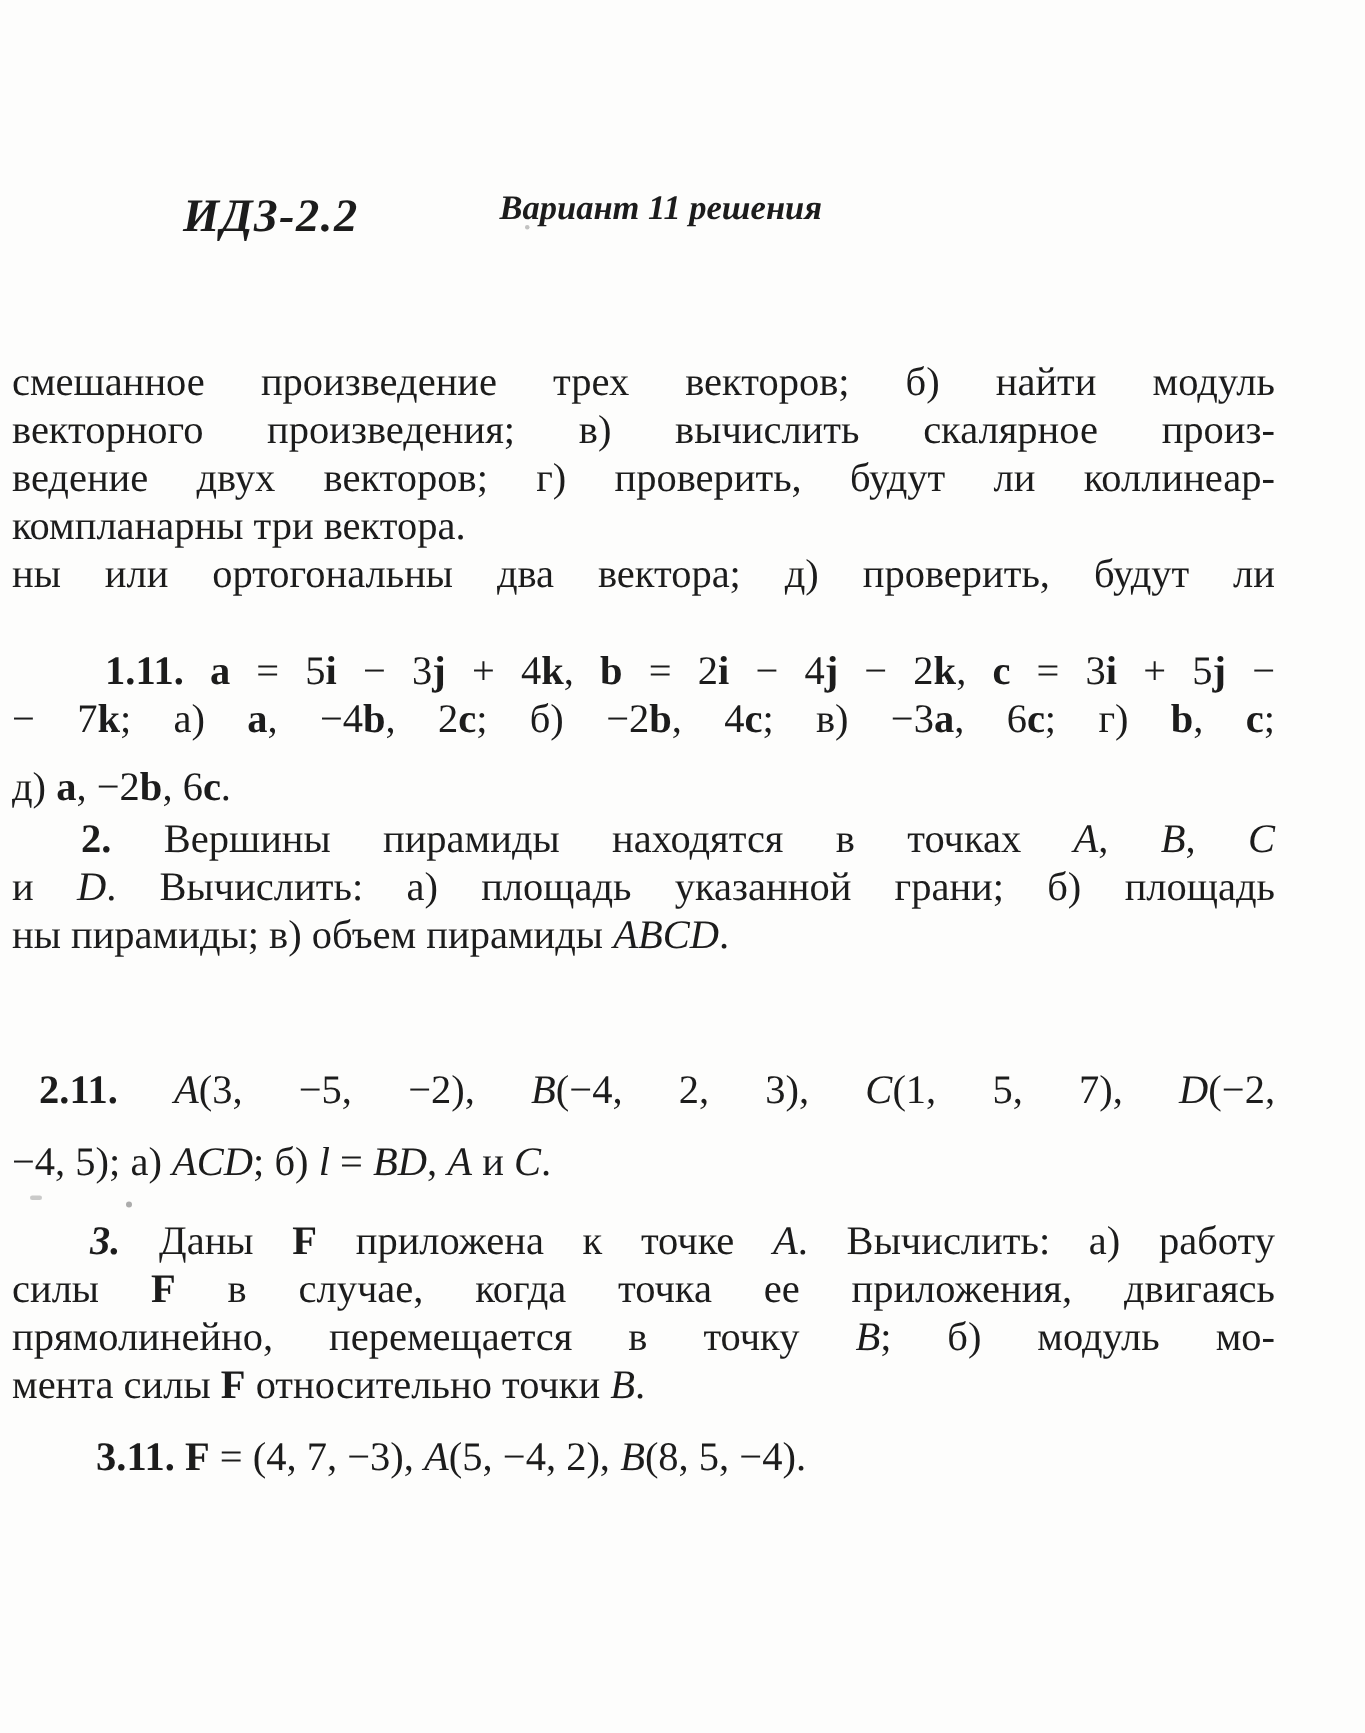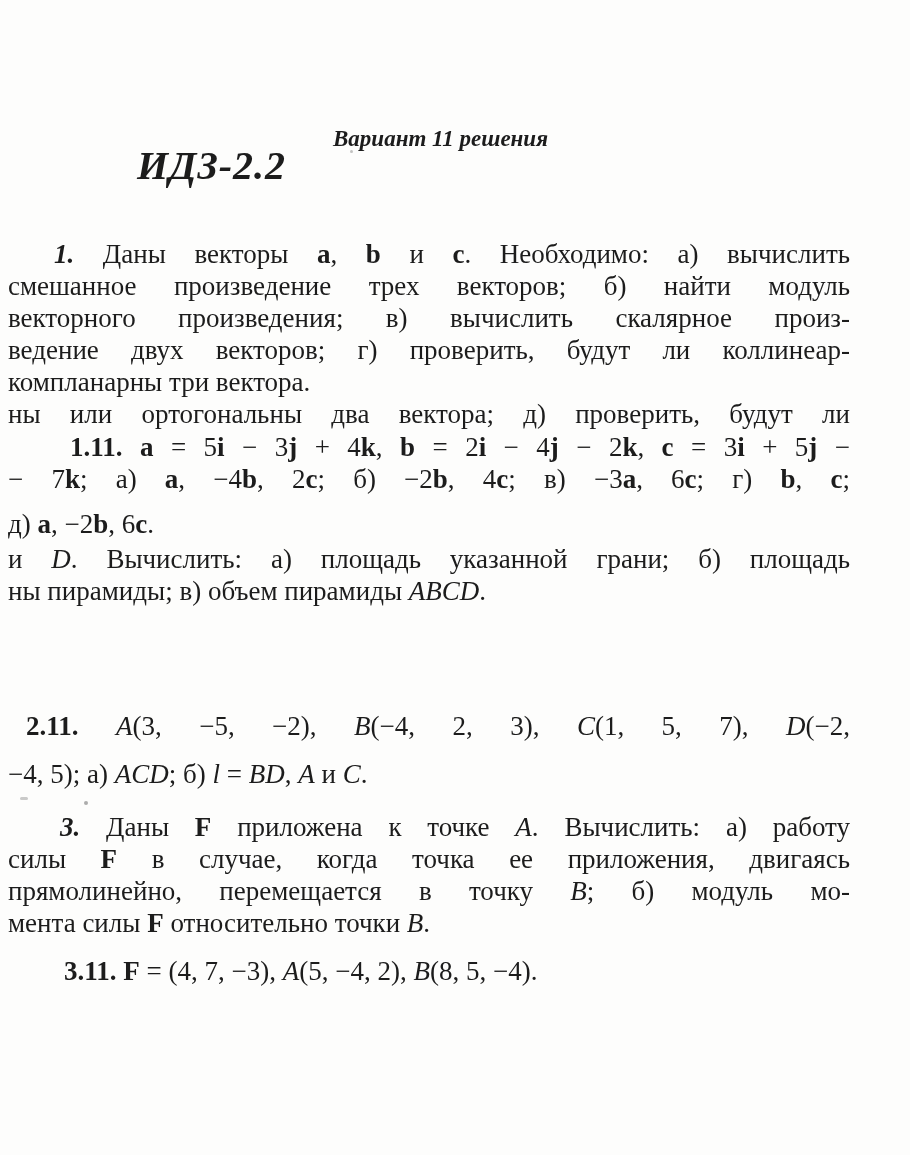--- a/index.html
+++ b/index.html
@@ -20,28 +20,27 @@
   }
   .doc-header {
     position: absolute;
     top: 126px;
     left: 0;
     width: 910px;
     height: 40px;
   }
   .doc-header .code {
     position: absolute;
-    left: 137px;
+    left: 122px;
     top: 0;
-    font-size: 40px;
+    font-size: 31px;
     font-weight: bold;
     font-style: italic;
     letter-spacing: 1px;
     white-space: nowrap;
-    margin-top: 16px;
   }
   .doc-header .variant {
     position: absolute;
     left: 333px;
     top: 0;
     font-size: 23px;
     font-weight: bold;
     font-style: italic;
     white-space: nowrap;
   }
@@ -78,33 +77,33 @@
 <body>
 
 <div class="page">
   <div class="doc-header">
     <span class="code">ИДЗ-2.2</span>
     <span class="variant">Вариант 11 решения</span>
   </div>
 
   <div>
       <div class="block" style="top: 238px;">
-        <div class="line" style="text-indent: 46px;"><span class="bi">1. </span><span>Даны векторы </span><span class="b">a</span><span>, </span><span class="b">b</span><span> и </span><span class="b">c</span><span>. Необходимо: а) вычислить</span></div>
         <div class="line"><span>смешанное произведение трех векторов; б) найти модуль</span></div>
         <div class="line"><span>векторного произведения; в) вычислить скалярное произ-</span></div>
         <div class="line"><span>ведение двух векторов; г) проверить, будут ли коллинеар-</span></div>
         <div class="line last"><span>компланарны три вектора.</span></div>
         <div class="line"><span>ны или ортогональны два вектора; д) проверить, будут ли</span></div>
       </div>
       <div class="block" style="top: 431px;">
         <div class="line" style="text-indent: 62px;"><span class="b">1.11. </span><span class="b">a</span><span> = 5</span><span class="b">i</span><span> − 3</span><span class="b">j</span><span> + 4</span><span class="b">k</span><span>,  </span><span class="b">b</span><span> = 2</span><span class="b">i</span><span> − 4</span><span class="b">j</span><span> − 2</span><span class="b">k</span><span>,  </span><span class="b">c</span><span> = 3</span><span class="b">i</span><span> + 5</span><span class="b">j</span><span> −</span></div>
         <div class="line"><span>− 7</span><span class="b">k</span><span>; а) </span><span class="b">a</span><span>, −4</span><span class="b">b</span><span>, 2</span><span class="b">c</span><span>; б) −2</span><span class="b">b</span><span>, 4</span><span class="b">c</span><span>; в) −3</span><span class="b">a</span><span>, 6</span><span class="b">c</span><span>; г) </span><span class="b">b</span><span>, </span><span class="b">c</span><span>;</span></div>
         <div class="line last" style="margin-top: 13px;"><span>д) </span><span class="b">a</span><span>, −2</span><span class="b">b</span><span>, 6</span><span class="b">c</span><span>.</span></div>
       </div>
       <div class="block" style="top: 543px;">
+        <div class="line" style="text-indent: 46px;"><span class="b">2. </span><span>Вершины пирамиды находятся в точках </span><span class="i">A</span><span>, </span><span class="i">B</span><span>, </span><span class="i">C</span></div>
         <div class="line"><span>и </span><span class="i">D</span><span>. Вычислить: а) площадь указанной грани; б) площадь</span></div>
         <div class="line last"><span>ны пирамиды; в) объем пирамиды </span><span class="i">ABCD</span><span>.</span></div>
       </div>
       <div class="block" style="top: 694px; margin-top: 16px;">
         <div class="line" style="text-indent: 18px;"><span class="b">2.11. </span><span class="i">A</span><span>(3, −5, −2), </span><span class="i">B</span><span>(−4, 2, 3), </span><span class="i">C</span><span>(1, 5, 7), </span><span class="i">D</span><span>(−2,</span></div>
         <div class="line last" style="margin-top: 16px;"><span>−4, 5); а) </span><span class="i">ACD</span><span>; б) </span><span class="i">l</span><span> = </span><span class="i">BD</span><span>, </span><span class="i">A</span><span> и </span><span class="i">C</span><span>.</span></div>
       </div>
       <div class="block" style="top: 811px;">
         <div class="line" style="text-indent: 52px;"><span class="bi">3. </span><span>Даны </span><span class="b">F</span><span> приложена к точке </span><span class="i">A</span><span>. Вычислить: а) работу</span></div>
         <div class="line"><span>силы </span><span class="b">F</span><span> в случае, когда точка ее приложения, двигаясь</span></div>

